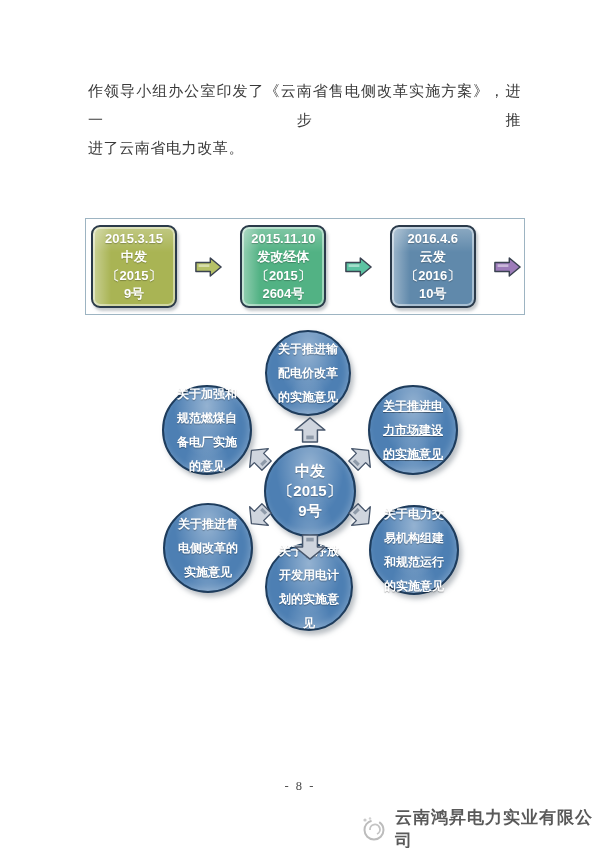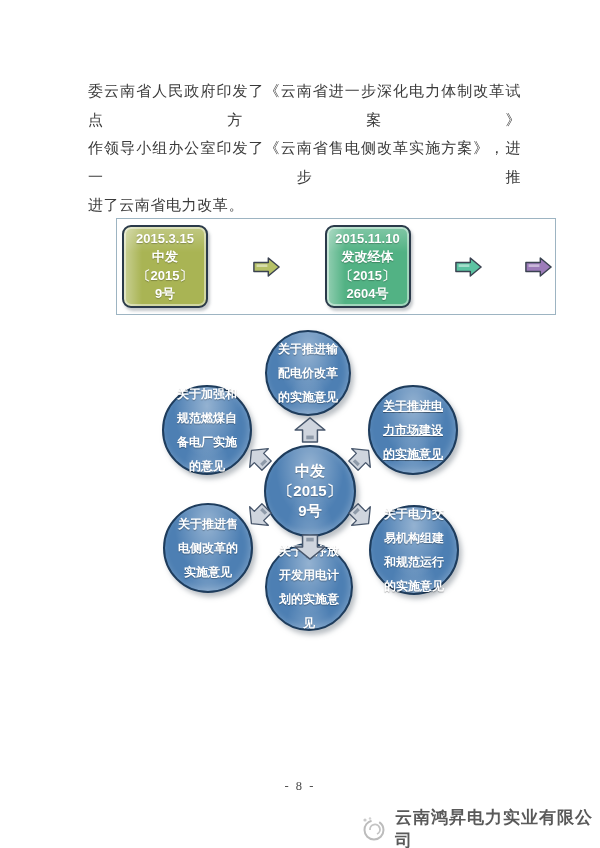--- a/index.html
+++ b/index.html
@@ -84,26 +84,25 @@
     font-weight:bold; font-size:17px; color:#595959; letter-spacing:1px;
     text-shadow:1px 1px 0 rgba(255,255,255,.9);
   }
 </style>
 </head>
 <body>
 
 <div class="page">
 
   <div class="para">
-    <div class="para-line">委云南省人民政府印发了《云南省进一步深化电力体制改革试点方案》</div>
     <div class="para-line">作领导小组办公室印发了《云南省售电侧改革实施方案》，进一步推</div>
     <div class="para-line">进了云南省电力改革。</div>
   </div>
 
-  <div class="timeline" style="border-color: rgb(157, 180, 194); margin-left: 31px;">
+  <div class="timeline" style="border-color: rgb(157, 180, 194);">
     <div class="tl-box" style="--c: #a9b454;">2015.3.15
 中发
 〔2015〕
 9号</div>
 
     <div class="tl-arrow" style="--c: #b6c167;">
       <svg viewBox="0 0 30 22">
           <polygon points="1,6 17,6 17,1 29,11 17,21 17,16 1,16" fill="currentColor" stroke="#3a4250" stroke-width="1.6" stroke-linejoin="round"></polygon>
         <polygon points="4,8 16,8 16,11 4,11" fill="rgba(255,255,255,.45)"></polygon>
         </svg>
@@ -114,20 +113,24 @@
 〔2015〕
 2604号</div>
 
     <div class="tl-arrow" style="--c: #5cc3a2;">
       <svg viewBox="0 0 30 22">
           <polygon points="1,6 17,6 17,1 29,11 17,21 17,16 1,16" fill="currentColor" stroke="#3a4250" stroke-width="1.6" stroke-linejoin="round"></polygon>
         <polygon points="4,8 16,8 16,11 4,11" fill="rgba(255,255,255,.45)"></polygon>
         </svg>
     </div>
 
+    <div class="tl-box" style="--c: #6089ab;">2016.4.6
+云发
+〔2016〕
+10号</div>
 
     <div class="tl-arrow" style="--c: #9d7cba;">
       <svg viewBox="0 0 30 22">
           <polygon points="1,6 17,6 17,1 29,11 17,21 17,16 1,16" fill="currentColor" stroke="#3a4250" stroke-width="1.6" stroke-linejoin="round"></polygon>
         <polygon points="4,8 16,8 16,11 4,11" fill="rgba(255,255,255,.45)"></polygon>
         </svg>
     </div>
 
   </div>
 

